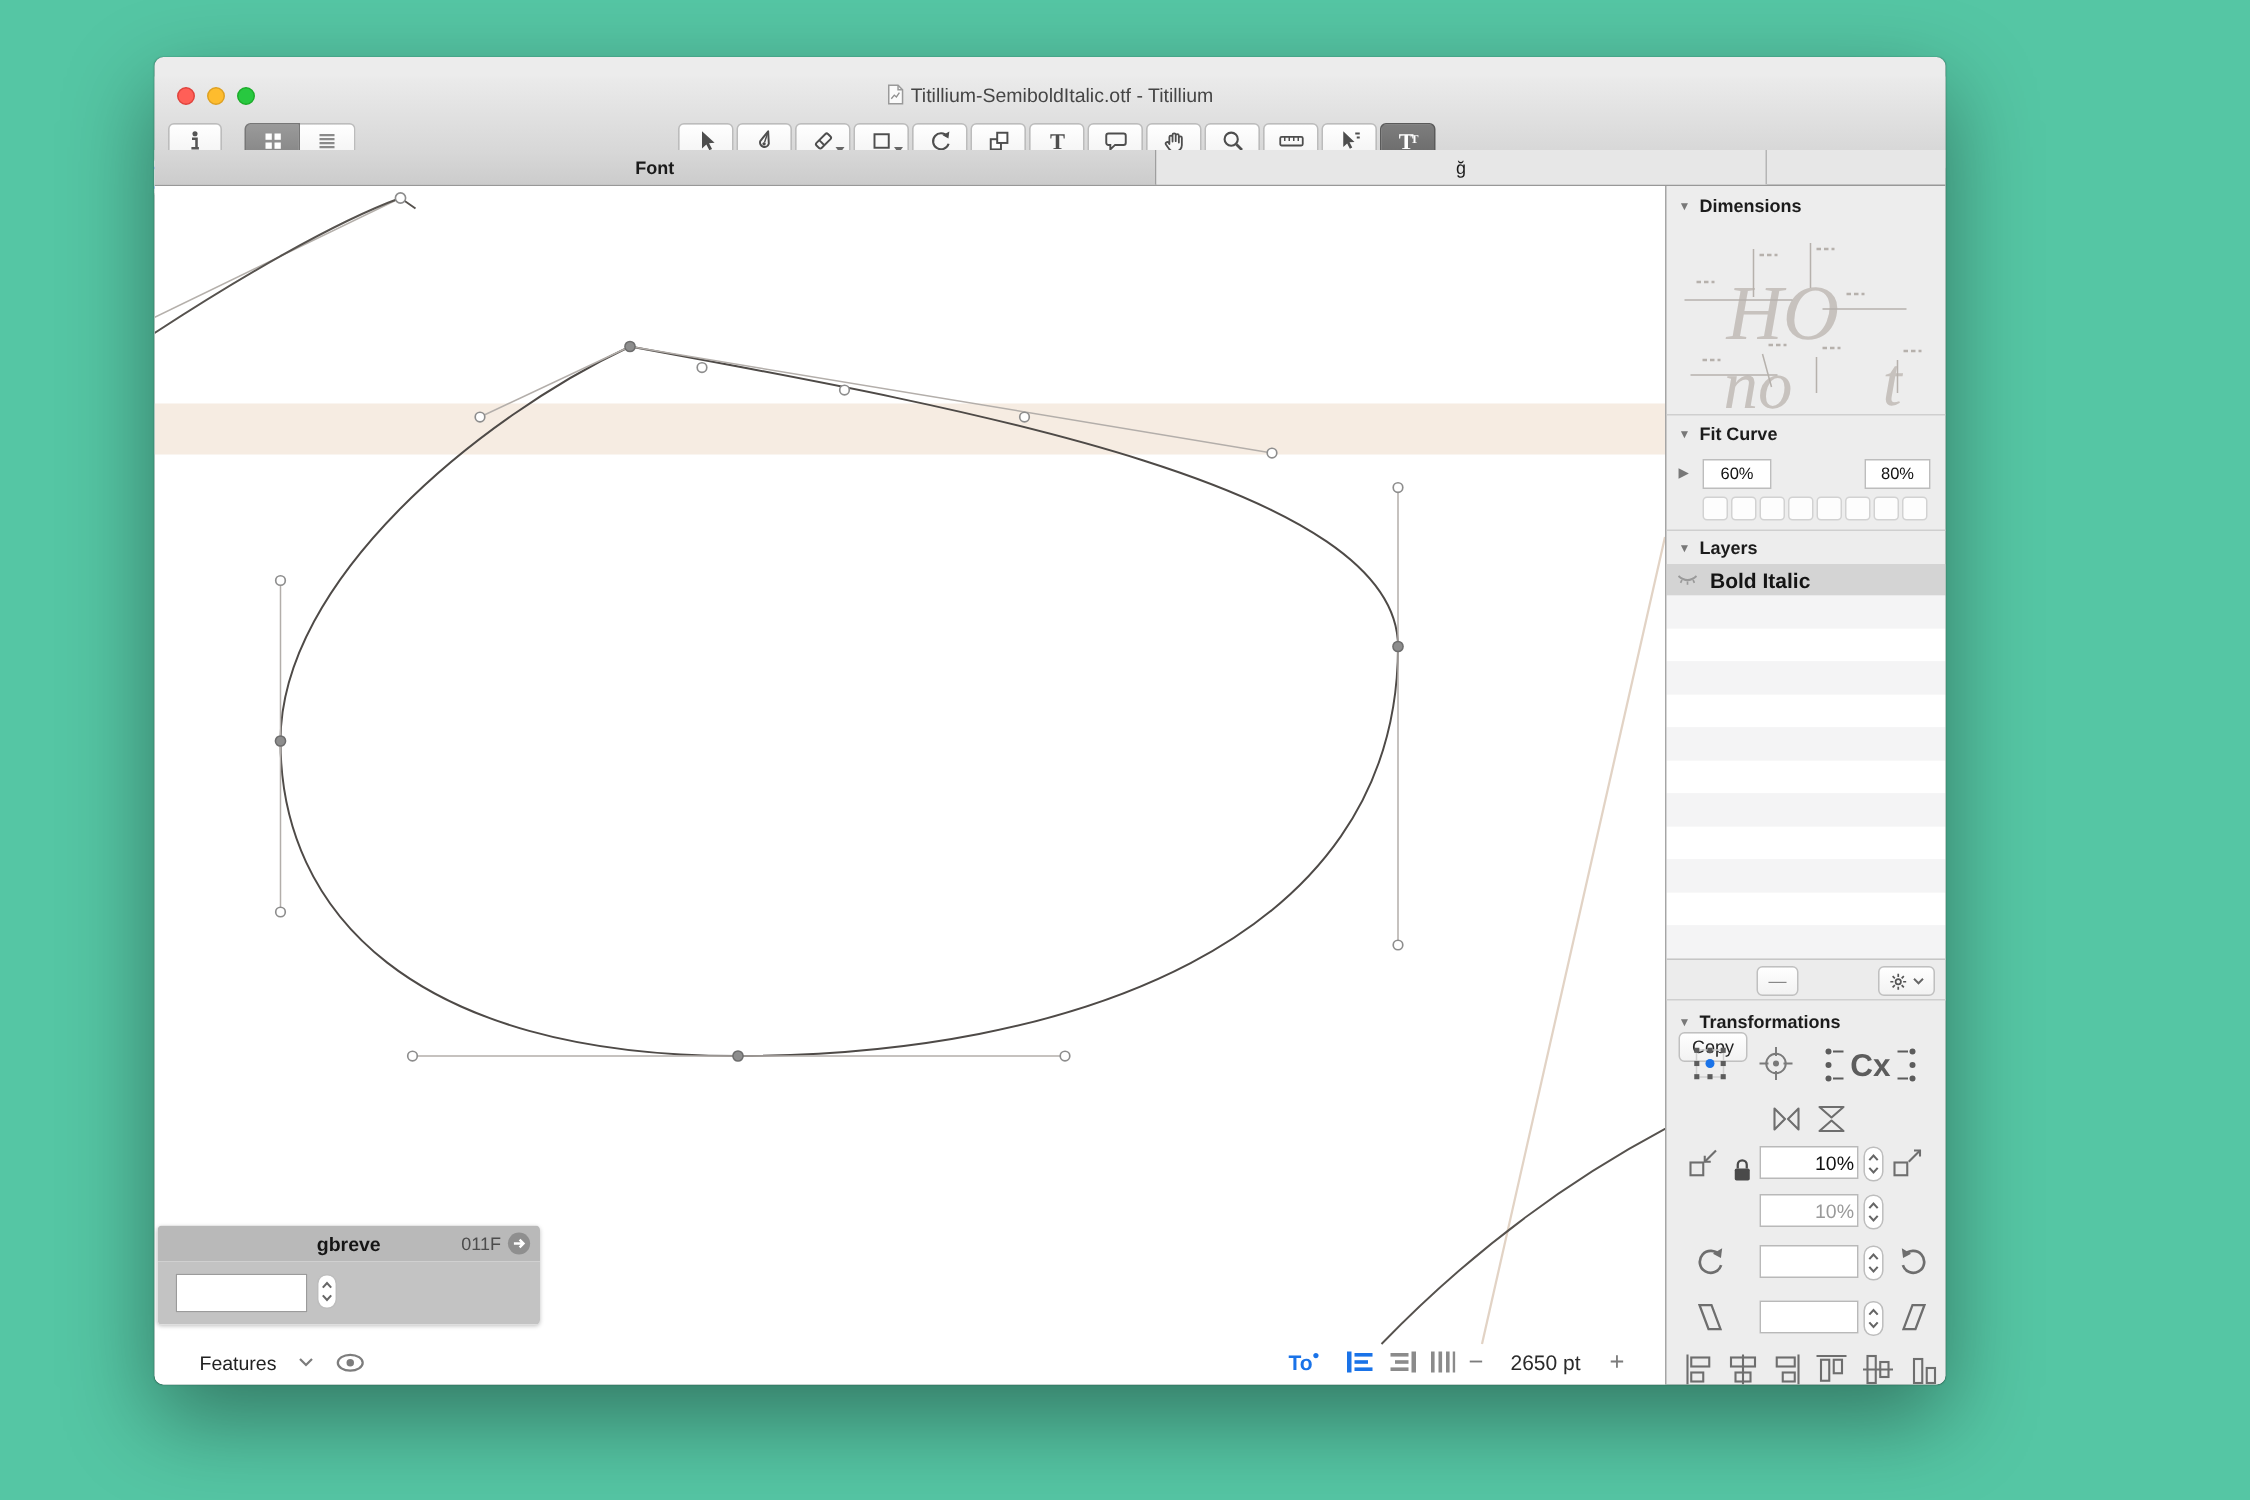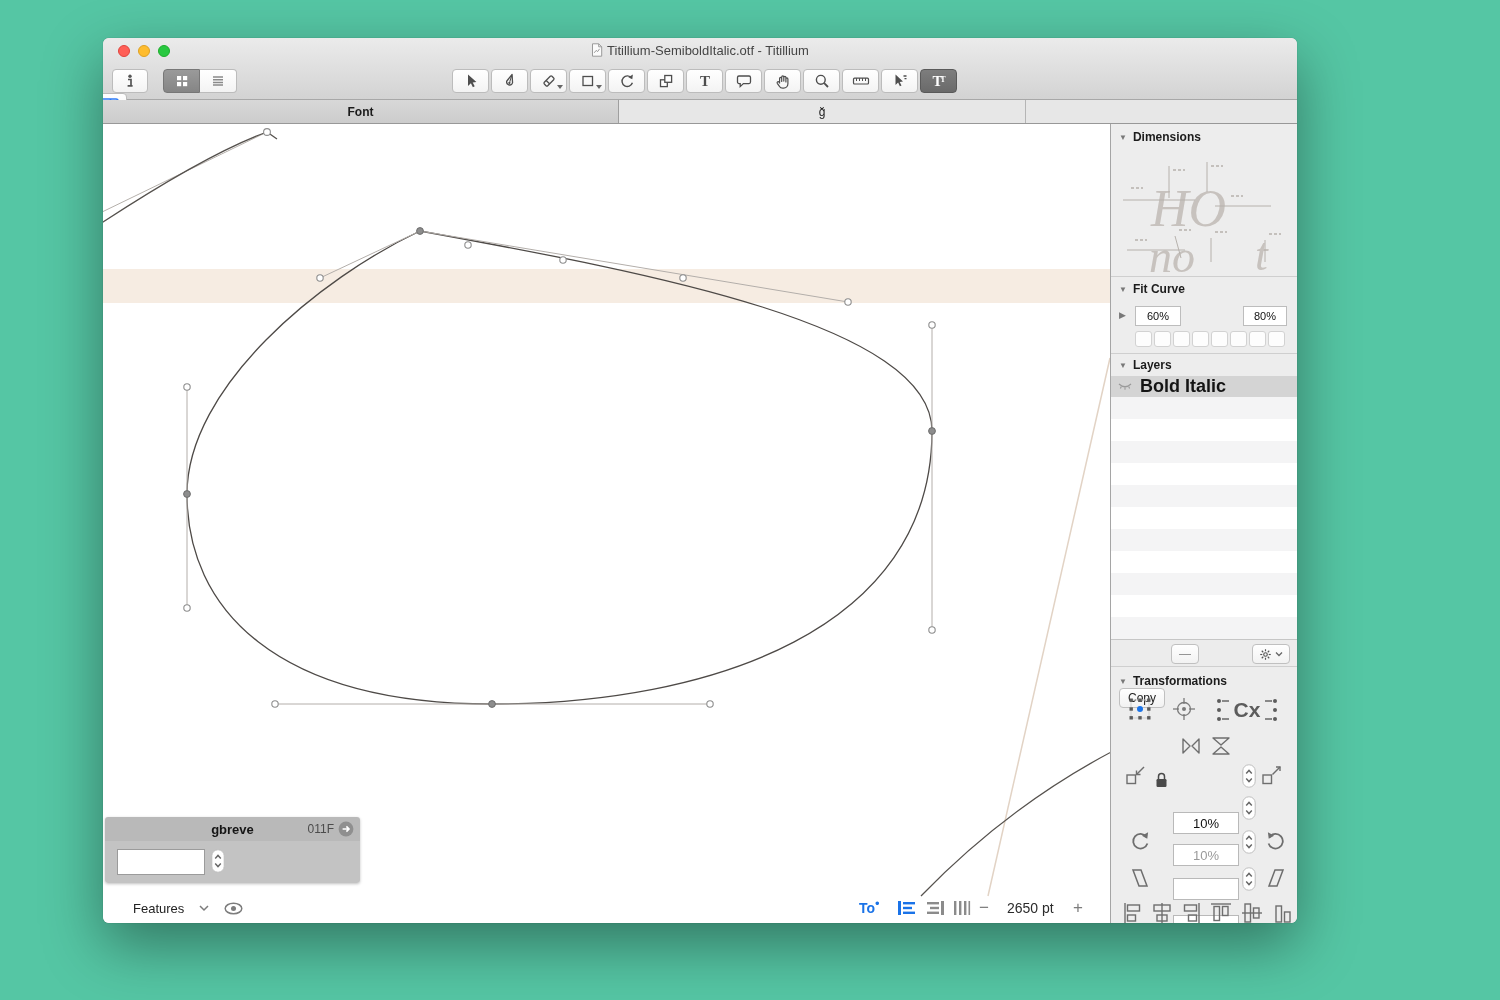--- a/index.html
+++ b/index.html
@@ -4,21 +4,21 @@
 <style>
   * { margin:0; padding:0; box-sizing:border-box; }
   html,body { width:1500px; height:1000px; }
   body { font-family:"Liberation Sans", sans-serif; background:#55c6a4; position:relative; overflow:hidden; }
   .abs { position:absolute; }
 
   
   #window { left:103px; top:38px; width:1194px; height:885px; border-radius:6px;
             background:#ececec; box-shadow:0 22px 60px rgba(0,0,0,.4), 0 0 1px rgba(0,0,0,.4);
             overflow:hidden; }
-  #chrome { left:0; top:0; width:100%; height:62px;
+  #chrome { left:0; top:13px; width:100%; height:62px;
             background:linear-gradient(#ebebeb,#d3d3d3); border-bottom:1px solid #a8a8a8; }
   .light { width:12px; height:12px; border-radius:50%; top:7px; }
   #light-close { left:15px; background:#ff5f57; border:.5px solid #e0443e; }
   #light-min   { left:35px; background:#febc2e; border:.5px solid #dea123; }
   #light-zoom  { left:55px; background:#28c840; border:.5px solid #1dad2b; }
   #title-wrap { top:5px; left:0; width:100%; text-align:center; font-size:13px; color:#454545; }
   #title-wrap svg { vertical-align:-2px; margin-right:4px; }
 
   
   #toolbar { top:25px; left:0; width:100%; height:36px; }
@@ -31,21 +31,21 @@
   .seg .tbtn:last-child { border-radius:0 4px 4px 0; }
   .seg .tbtn.selgrid { background:linear-gradient(#9a9a9a,#858585); border-color:#777; }
   #tools { left:349px; top:6px; display:flex; gap:2px; }
   #tools .tbtn { width:37px; }
   .ddc { position:absolute; right:3px; bottom:3px; width:0; height:0;
          border-left:3px solid transparent; border-right:3px solid transparent; border-top:4px solid #666; }
 
   
   #tabbar { top:62px; left:0; width:100%; height:24px; background:#e7e7e7; border-bottom:1px solid #989898; display:flex; }
   .tab { height:100%; display:flex; align-items:center; justify-content:center; font-size:12px; color:#1b1b1b; }
-  #tab-font { width:516px; background:linear-gradient(#d8d8d8,#cccccc); border-right:1px solid #9f9f9f; font-weight:bold;text-align:center; }
+  #tab-font { width:668px; background:linear-gradient(#d8d8d8,#cccccc); border-right:1px solid #9f9f9f; font-weight:bold;text-align:center; }
   #tab-glyph { width:407px; background:#e7e7e7; border-right:1px solid #b5b5b5; }
 
   
   #main { top:86px; left:0; width:1194px; height:799px; }
   #canvas { left:0; top:0; width:1007px; height:924px; background:#fff; overflow:hidden; }
   #sidebar { left:1007px; top:0; width:187px; height:799px; background:#ededed; border-left:1px solid #a5a5a5; overflow:hidden; }
 
   
   #glyphbox { left:2px; top:693px; width:255px; height:66px; border-radius:3px; overflow:hidden;
               box-shadow:0 1px 3px rgba(0,0,0,.25); }
@@ -67,21 +67,21 @@
   .sep { position:absolute; left:0; width:187px; height:1px; background:#cfcfcf; }
   .field { position:absolute; height:20px; border:1px solid #bdbdbd; background:#fff; font-size:11px; text-align:center; color:#111; }
   .field:disabled, .field.dim { color:#999; }
   .sq { width:17px; height:16px; background:#fdfdfd; border:1px solid #d2d2d2; border-radius:3px; }
   .btn { background:linear-gradient(#ffffff,#f2f2f2); border:1px solid #c0c0c0; border-radius:4px;
          font-size:12px; color:#222; display:flex; align-items:center; justify-content:center; }
   .stripe-gray { background:#f4f4f5; }
   .stripe-white { background:#ffffff; }
   #layer-selected { background:#d4d4d4; }
   .numfield { position:absolute; width:66px; height:22px; border:1px solid #b9b9b9; background:#fff;
-              font-size:13px; text-align:right; padding-right:19px; color:#111; font-family:"Liberation Sans",sans-serif;margin-top:48px; }
+              font-size:13px; text-align:right; padding-right:2px; color:#111; font-family:"Liberation Sans",sans-serif; }
   .numfield.dim { color:#9a9a9a; }
   .stepper { position:absolute; width:14px; height:24px; }
 </style>
 </head>
 <body>
 
 <div id="window" class="abs">
 
   <div id="chrome" class="abs">
     <div id="light-close" class="light abs"></div>
@@ -419,21 +419,21 @@
       </div>
       <div id="layer-selected" class="abs" style="left:0; top:252px; width:187px; height:21px; display:flex; align-items:center;">
         <svg width="16" height="11" viewBox="0 0 16 11" style="margin-left:6px;">
           <path d="M2,3 Q8,8.5 14,3" fill="none" stroke="#9a9a9a" stroke-width="1.3"></path>
           <g stroke="#9a9a9a" stroke-width="1.1">
               <line x1="4.3" y1="5.6" x2="3.4" y2="7.6"></line>
               <line x1="8" y1="6.6" x2="8" y2="8.8"></line>
               <line x1="11.7" y1="5.6" x2="12.6" y2="7.6"></line>
             </g>
         </svg>
-        <span style="margin-left:7px; font-size:18px; font-weight:bold; color:#141414;">Bold Italic</span>
+        <span style="margin-left:7px; font-size:14px; font-weight:bold; color:#141414;">Bold Italic</span>
       </div>
       <div id="layer-stripes" class="abs" style="left:0; top:273px; width:187px;">
           <div class="stripe-gray" style="height: 22px;"></div>
           <div class="stripe-white" style="height: 22px;"></div>
           <div class="stripe-gray" style="height: 22px;"></div>
           <div class="stripe-white" style="height: 22px;"></div>
           <div class="stripe-gray" style="height: 22px;"></div>
           <div class="stripe-white" style="height: 22px;"></div>
           <div class="stripe-gray" style="height: 22px;"></div>
           <div class="stripe-white" style="height: 22px;"></div>

